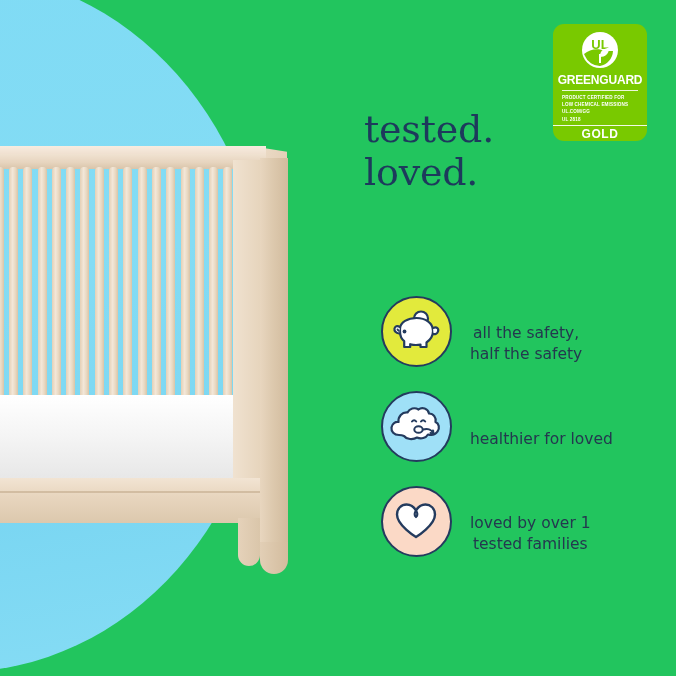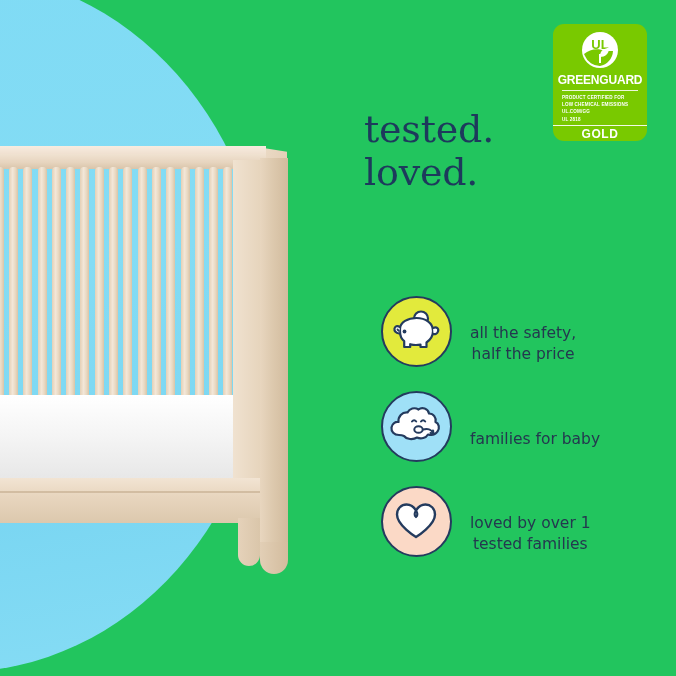--- a/index.html
+++ b/index.html
@@ -339,21 +339,21 @@
                      C18.5 41 17 37.5 17 33.5 Z"></path>
             <path d="M17 29 C14 27 12 28.5 11.5 30.5 C11 33 13 35 16 35.5"></path>
             <path d="M50 30 C54 28.5 56 30.5 55 33.5 C54.3 35.5 52 36.5 50.5 36"></path>
           </g>
           <circle cx="21.5" cy="33.5" r="1.9" fill="#243b5e"></circle>
           <path d="M14.5 31.5 L15.8 32.8" stroke="#243b5e" stroke-width="1.8" stroke-linecap="round"></path>
         </svg>
       </div>
       <div class="feature-text">
         <div>all the safety,</div>
-        <div>half the price</div>
+        <div>half the safety</div>
       </div>
     </div>
 
     <div class="feature">
       <div class="feature-icon" style="background:#9fe0f7">
         <svg width="66" height="66" viewBox="0 0 66 66">
           <g fill="#ffffff" stroke="#243b5e" stroke-width="2.2" stroke-linecap="round" stroke-linejoin="round">
             <path d="M16 42 C11 42 8 38.5 8.5 34.5 C9 30.5 12.5 28.5 15.5 29
                      C15 23.5 19 19 24.5 19.5 C26.5 15.5 31.5 14 35.5 16.5
                      C39 13.5 45 15.5 46 20.5 C50.5 20.5 53.5 24.5 52.5 29
@@ -363,21 +363,21 @@
           </g>
           <path d="M29 28.5 C30.2 26.8 32 26.8 33.2 28.5" stroke="#243b5e" stroke-width="2" fill="none" stroke-linecap="round"></path>
           <path d="M38 28.5 C39.2 26.8 41 26.8 42.2 28.5" stroke="#243b5e" stroke-width="2" fill="none" stroke-linecap="round"></path>
           <ellipse cx="35.5" cy="36.5" rx="4.2" ry="3.3" fill="none" stroke="#243b5e" stroke-width="2"></ellipse>
           <path d="M40 36.5 C45 35 49 37 50.5 40.5" stroke="#243b5e" stroke-width="2" fill="none" stroke-linecap="round"></path>
           <path d="M50.5 40.5 L47.5 40" stroke="#243b5e" stroke-width="2" fill="none" stroke-linecap="round"></path>
           <path d="M50.5 40.5 L50 37.5" stroke="#243b5e" stroke-width="2" fill="none" stroke-linecap="round"></path>
         </svg>
       </div>
       <div class="feature-text">
-        <div>families for baby</div>
+        <div>healthier for loved</div>
       </div>
     </div>
 
     <div class="feature">
       <div class="feature-icon" style="background:#fbd9c6">
         <svg width="66" height="66" viewBox="0 0 66 66">
           <path d="M33 49 C33 49 14 37.5 14 26.5 C14 20.5 18.5 16.5 23.5 16.5
                    C27.5 16.5 31 19 33 22.5 C35 19 38.5 16.5 42.5 16.5
                    C47.5 16.5 52 20.5 52 26.5 C52 37.5 33 49 33 49 Z" fill="#ffffff" stroke="#243b5e" stroke-width="2.4" stroke-linejoin="round"></path>
           <path d="M33 22.5 C31.3 25 31.3 27.5 33 29 C34.7 27.5 34.7 25 33 22.5 Z" fill="none" stroke="#243b5e" stroke-width="2.2" stroke-linejoin="round"></path>

